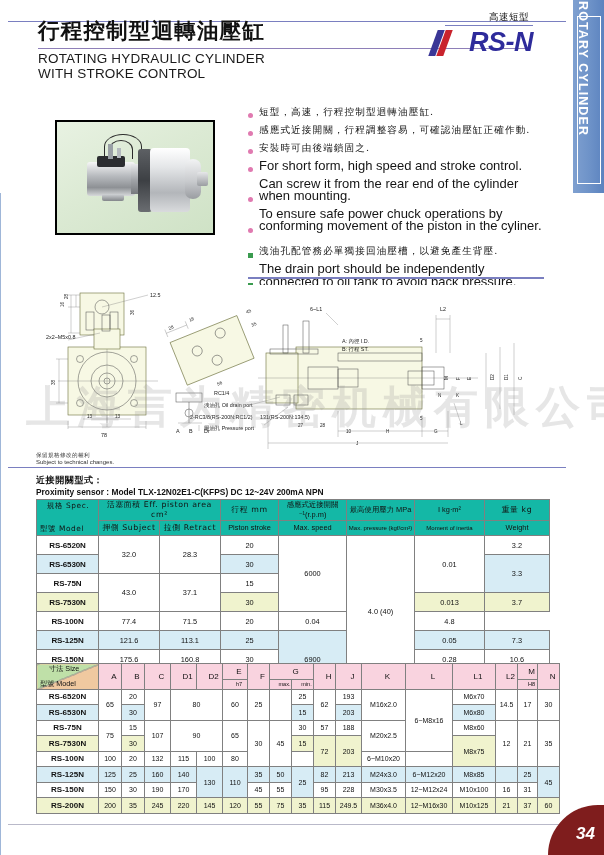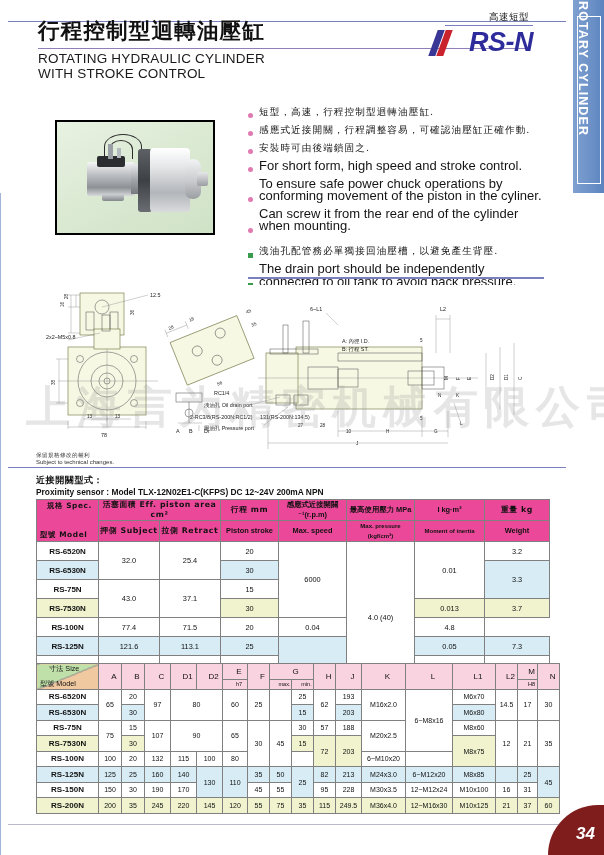--- a/index.html
+++ b/index.html
@@ -131,21 +131,21 @@
     font-family:"DejaVu Sans",sans-serif;letter-spacing:.6px;}
   .sensor-en{position:absolute;left:36px;top:487px;font-size:8.4px;font-weight:bold;color:#111;}
 
   
   table{border-collapse:collapse;table-layout:fixed;}
   .spec{position:absolute;left:36px;top:499px;width:513px;}
   .spec th,.spec td{
     border:.6px solid #808080;text-align:center;vertical-align:middle;
     font-size:7.4px;color:#111;padding:0;
   }
-  .spec th{background:#ec4899;height:14px;line-height:10px;font-weight:bold;}
+  .spec th{background:#14b8a6;height:14px;line-height:10px;font-weight:normal;}
   .spec th .cn{font-family:"DejaVu Sans",sans-serif;font-size:7.8px;letter-spacing:.6px;}
   .spec th .sm{font-size:6px;}
   .spec td{height:18px;}
   .spec td.model{font-weight:bold;font-size:8px;text-align:center;letter-spacing:-.1px;}
   .corner{
     background:linear-gradient(to bottom right,#bfe0a8 0 49%,#8c8c8c 49% 51%,#f0c9a0 51% 100%);
     position:relative;height:28px;
   }
   .corner .c-top{position:absolute;left:10px;top:1px;font-size:7.4px;}
   .corner .c-bot{position:absolute;left:3px;bottom:1px;font-size:7.4px;}
@@ -234,25 +234,25 @@
     <div class="blt cn">
         <span class="dot"></span>
         <span class="txt">安裝時可由後端鎖固之.</span>
       </div>
     <div class="blt">
         <span class="dot"></span>
         <span class="txt">For short form, high speed and stroke control.</span>
       </div>
     <div class="blt">
         <span class="dot"></span>
-        <span class="txt">To ensure safe power chuck operations by conforming movement of the piston in the cyliner.</span>
+        <span class="txt">Can screw it from the rear end of the cylinder when mounting.</span>
       </div>
     <div class="blt">
         <span class="dot"></span>
-        <span class="txt">Can screw it from the rear end of the cylinder when mounting.</span>
+        <span class="txt">To ensure safe power chuck operations by conforming movement of the piston in the cyliner.</span>
       </div>
     <div class="gap"></div>
     <div class="blt cn">
         <span class="sq"></span>
         <span class="txt">洩油孔配管務必單獨接回油壓槽，以避免產生背壓.</span>
       </div>
     <div class="blt">
         <span class="sq"></span>
         <span class="txt">The drain port should be independently connected to oil tank to avoid back pressure.</span>
       </div>
@@ -431,21 +431,21 @@
         <th><span>Max. speed</span></th>
         <th><span class="sm">Max. pressure (kgf/cm²)</span></th>
         <th><span class="sm">Moment of inertia</span></th>
         <th><span>Weight</span></th>
       </tr>
     </thead>
     <tbody>
       <tr class="r-white">
         <td class="model">RS-6520N</td>
         <td rowspan="2">32.0</td>
-        <td rowspan="2">25.4</td>
+        <td rowspan="2">28.3</td>
         <td>20</td>
         <td rowspan="4">6000</td>
         <td rowspan="8">4.0 (40)</td>
         <td rowspan="3">0.01</td>
         <td>3.2</td>
       </tr>
       <tr class="r-blue">
         <td class="model">RS-6530N</td>
         <td>30</td>
         <td rowspan="2">3.3</td>

